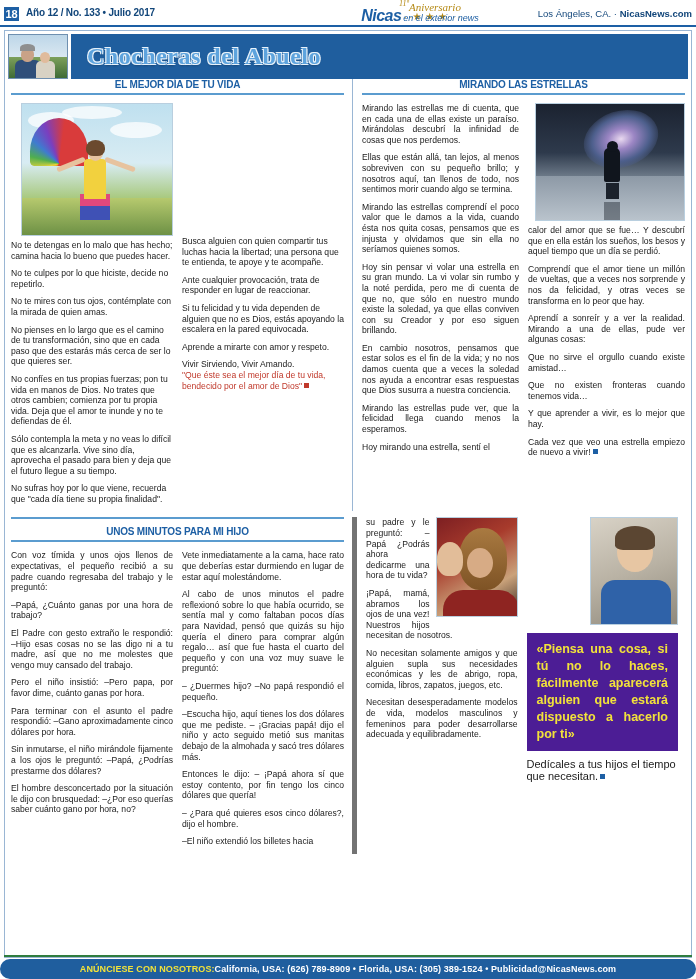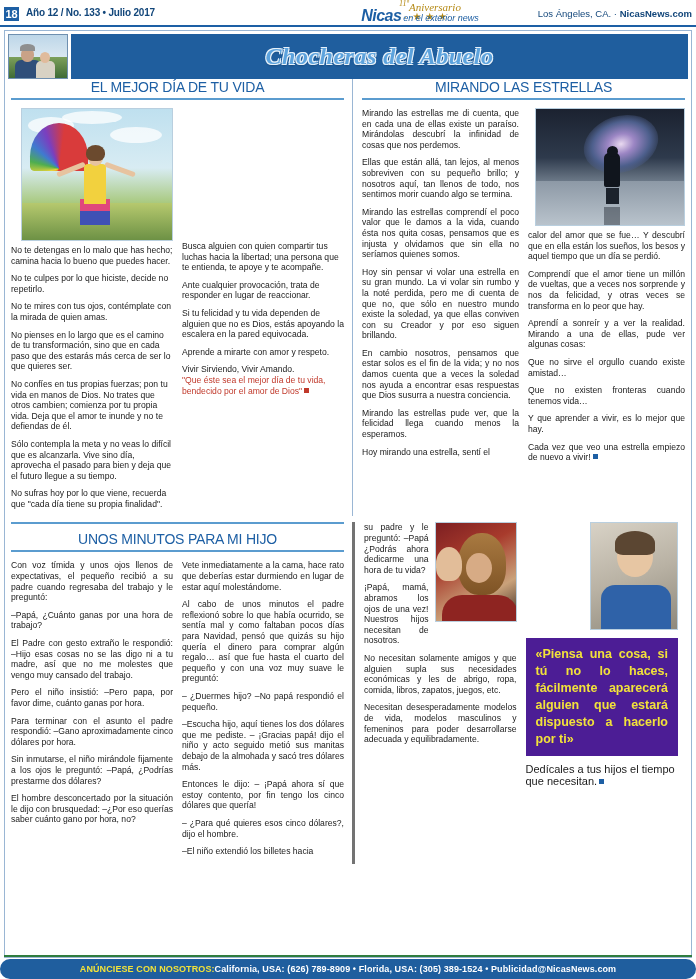--- a/index.html
+++ b/index.html
@@ -76,35 +76,36 @@
   .gp-head2 { position:absolute; left:31px; top:17px; width:10px; height:11px;
      border-radius:50%; background:#e0bb9c; }
   .gp-body2 { position:absolute; left:27px; top:26px; width:19px; height:21px;
      border-radius:5px 5px 0 0; background:#d8d2c4; }
   .banner {
     position: absolute; left: 66px; top: 3px; right: 3px; height: 45px;
     background: #1f5e9e;
   }
   .banner-title {
     position: absolute; left: 0; right: 0; top: 9px;
-    text-align: center;
+    text-align: left;
     font-family: "Liberation Serif", serif;
-    font-style: italic; font-weight: bold;
+    font-weight: bold;
     font-size: 24px; color: #5da3dd;
     letter-spacing: 0.5px;
     text-shadow: -1px -1px 0 #e8f2fa, 1px -1px 0 #e8f2fa, -1px 1px 0 #e8f2fa,
                  1px 1px 0 #e8f2fa, 0 2px 2px rgba(0,0,0,.25);
+    padding-left: 16px;
   }
 
   
   .content { position: relative; padding: 0 6px; }
 
   .headline {
     text-align: center; color: #1d5fa4;
-    font-weight: normal; font-size: 14px;
+    font-weight: bold; font-size: 10px;
     letter-spacing: -0.2px;
     padding-bottom: 3px;
     border-bottom: 2px solid #5b9ccf;
     margin-bottom: 8px;
   }
   .headline.rule-top { border-top: 2px solid #5b9ccf; padding-top: 7px; }
 
   p.body {
     font-family: "Liberation Sans", sans-serif;
     font-size: 8.6px; line-height: 10.6px;
@@ -189,21 +190,21 @@
   .by-head { position:absolute; left:26px; top:14px; width:36px; height:40px;
       border-radius:50%; background:#e7c6a3; }
   .by-hair { position:absolute; left:24px; top:8px; width:40px; height:24px;
       border-radius:50% 50% 20% 20%; background:#5b4632; }
   .by-shirt { position:absolute; left:10px; bottom:0; width:70px; height:44px;
       border-radius:14px 14px 0 0; background:#2f62a8; }
 
   
   .lower { display:flex; position: relative; margin-top: 6px; }
   .lower-left { width: 341px; padding-right: 8px; }
-  .lower-right { width: 326px; padding-left: 9px; border-left: 3px solid #737373; }
+  .lower-right { width: 326px; padding-left: 9px; border-left: 5px solid #737373; }
 
   
   .pullquote {
     background: #4c1d95; color: #f2e23a;
     font-weight: bold; font-size: 12.5px; line-height: 17px;
     padding: 8px 10px; text-align: justify;
     margin-top: 4px;
   }
   .dedicate { font-size: 11px; color:#1a1a1a; margin-top: 7px; }
 

